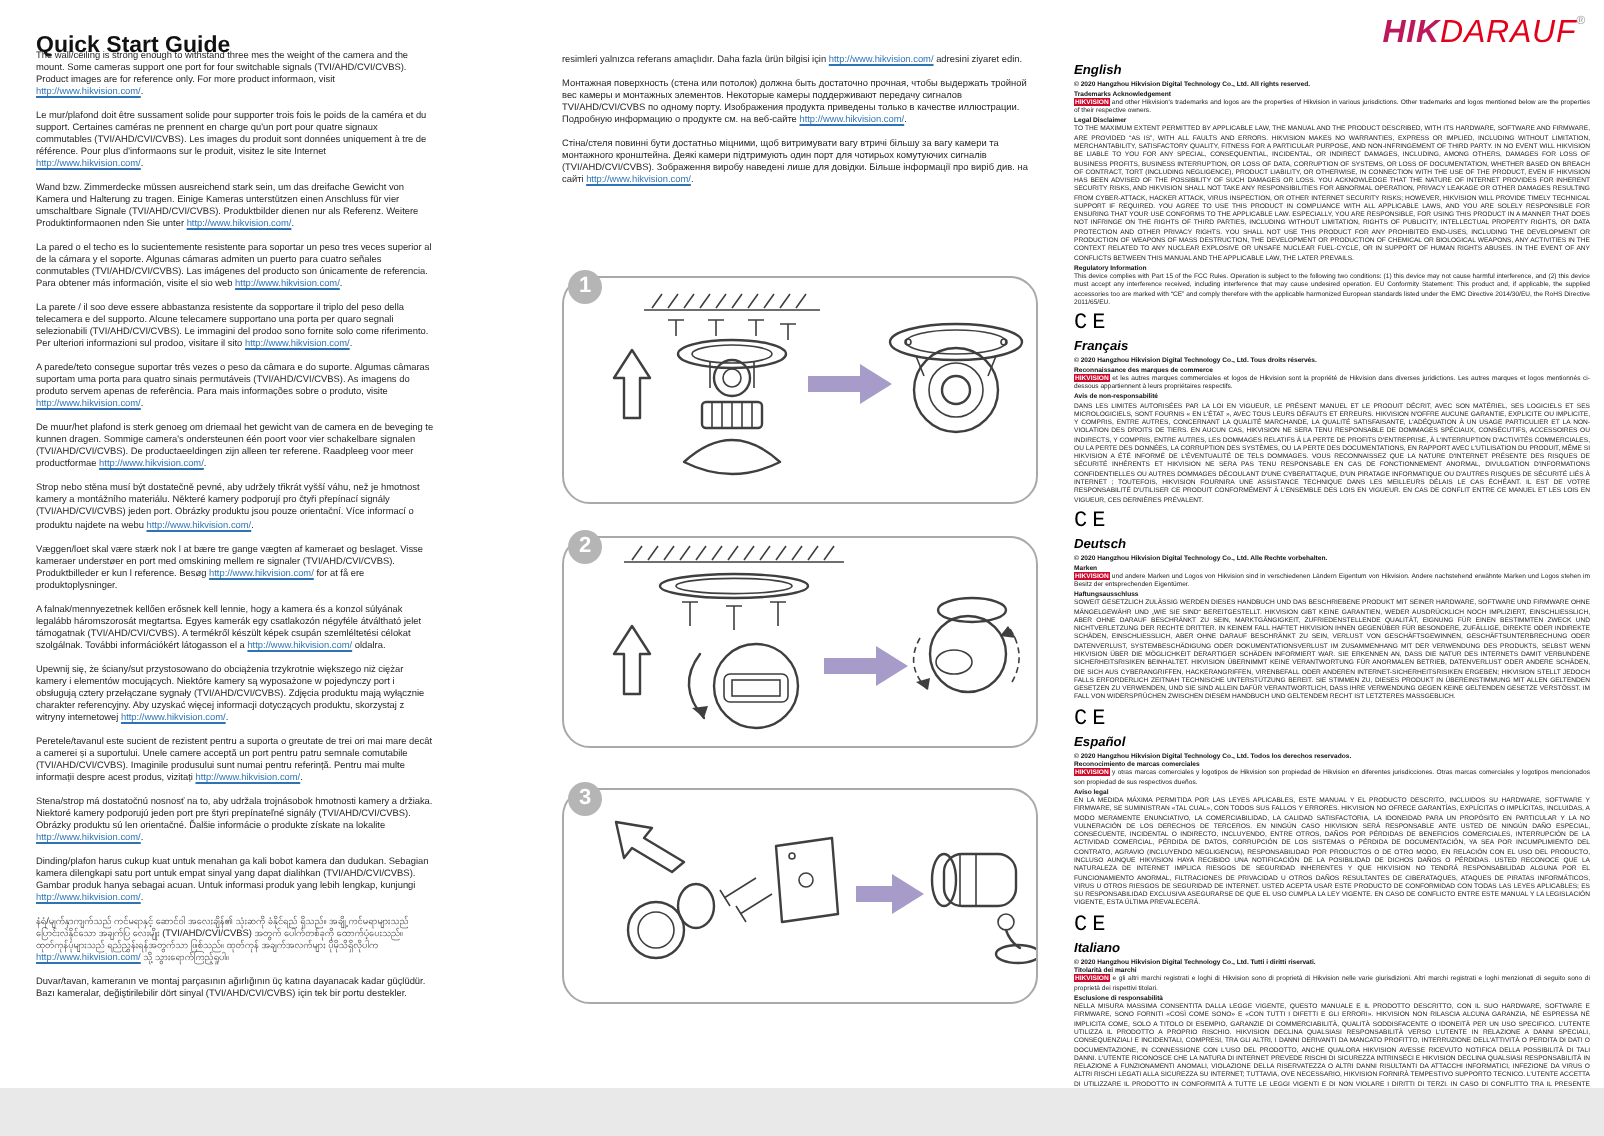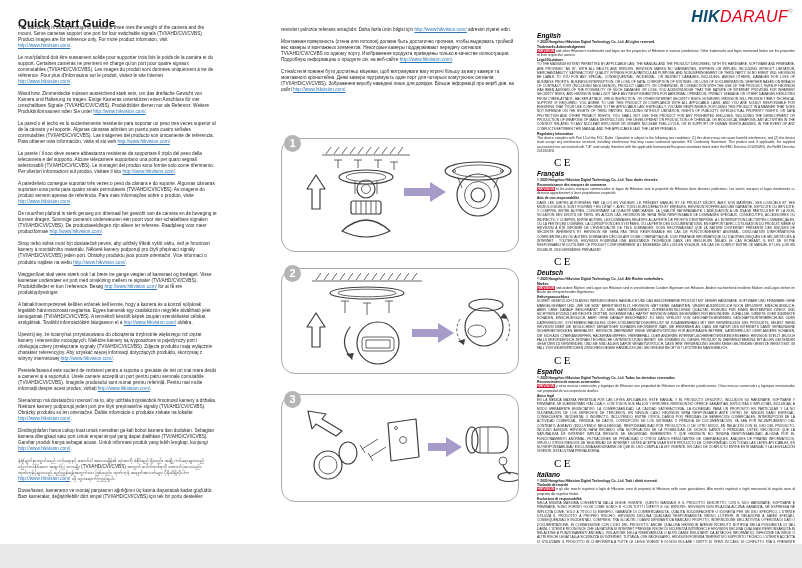--- a/index.html
+++ b/index.html
@@ -23,32 +23,32 @@
                text-align:center;z-index:2;}
   .diagram-box svg{position:absolute;left:0;top:0;}
   .art{stroke:#3f3f3f;stroke-width:1.2;fill:none;stroke-linejoin:round;stroke-linecap:round;}
   .art-thin{stroke:#3f3f3f;stroke-width:0.8;fill:none;}
   .purple{fill:#a79cc9;stroke:none;}
 
   
   .rp{position:absolute;left:537px;top:6px;width:258px;}
   .logo{text-align:right;font-style:italic;font-size:16px;letter-spacing:0.4px;
         margin:2px 2px 6px 0;white-space:nowrap;}
-  .logo-hik{font-weight:bold;color:#0c4a6e;}
+  .logo-hik{font-weight:bold;color:#be185d;}
   .logo-vision{font-weight:normal;color:#e2001a;}
   .logo-reg{font-size:6px;color:#999;vertical-align:top;}
 
   .lang-section{margin:0 0 2px 0;}
   .lang-heading{font-size:6.6px;font-weight:bold;font-style:italic;margin:1px 0 1px 0;color:#000;}
   .copyright{font-size:3.3px;font-weight:bold;color:#111;line-height:1.25;}
   .sub-heading{font-size:3.3px;font-weight:bold;color:#111;line-height:1.25;margin-top:0.5px;}
   .micro{font-size:3.3px;line-height:1.3;text-align:justify;color:#1c1c1c;margin:0 0 1px 0;word-break:break-word;}
   .hl{background:#cf0a2c;color:#fff;font-weight:bold;padding:0 0.5px;}
-  .ce{font-size:11px;letter-spacing:2.5px;font-weight:400;color:#000;margin:3px 0 2px 17px;
-      font-family:Liberation Serif, serif;}
+  .ce{font-size:11px;letter-spacing:2.5px;font-weight:400;color:#000;margin:3px 0 2px 0;
+      font-family:Liberation Mono, monospace;}
 </style>
 </head>
 <body>
 
 <div class="sheet">
 
   <h1 class="qs-title">Quick Start Guide</h1>
 
   <div class="col1">
 

